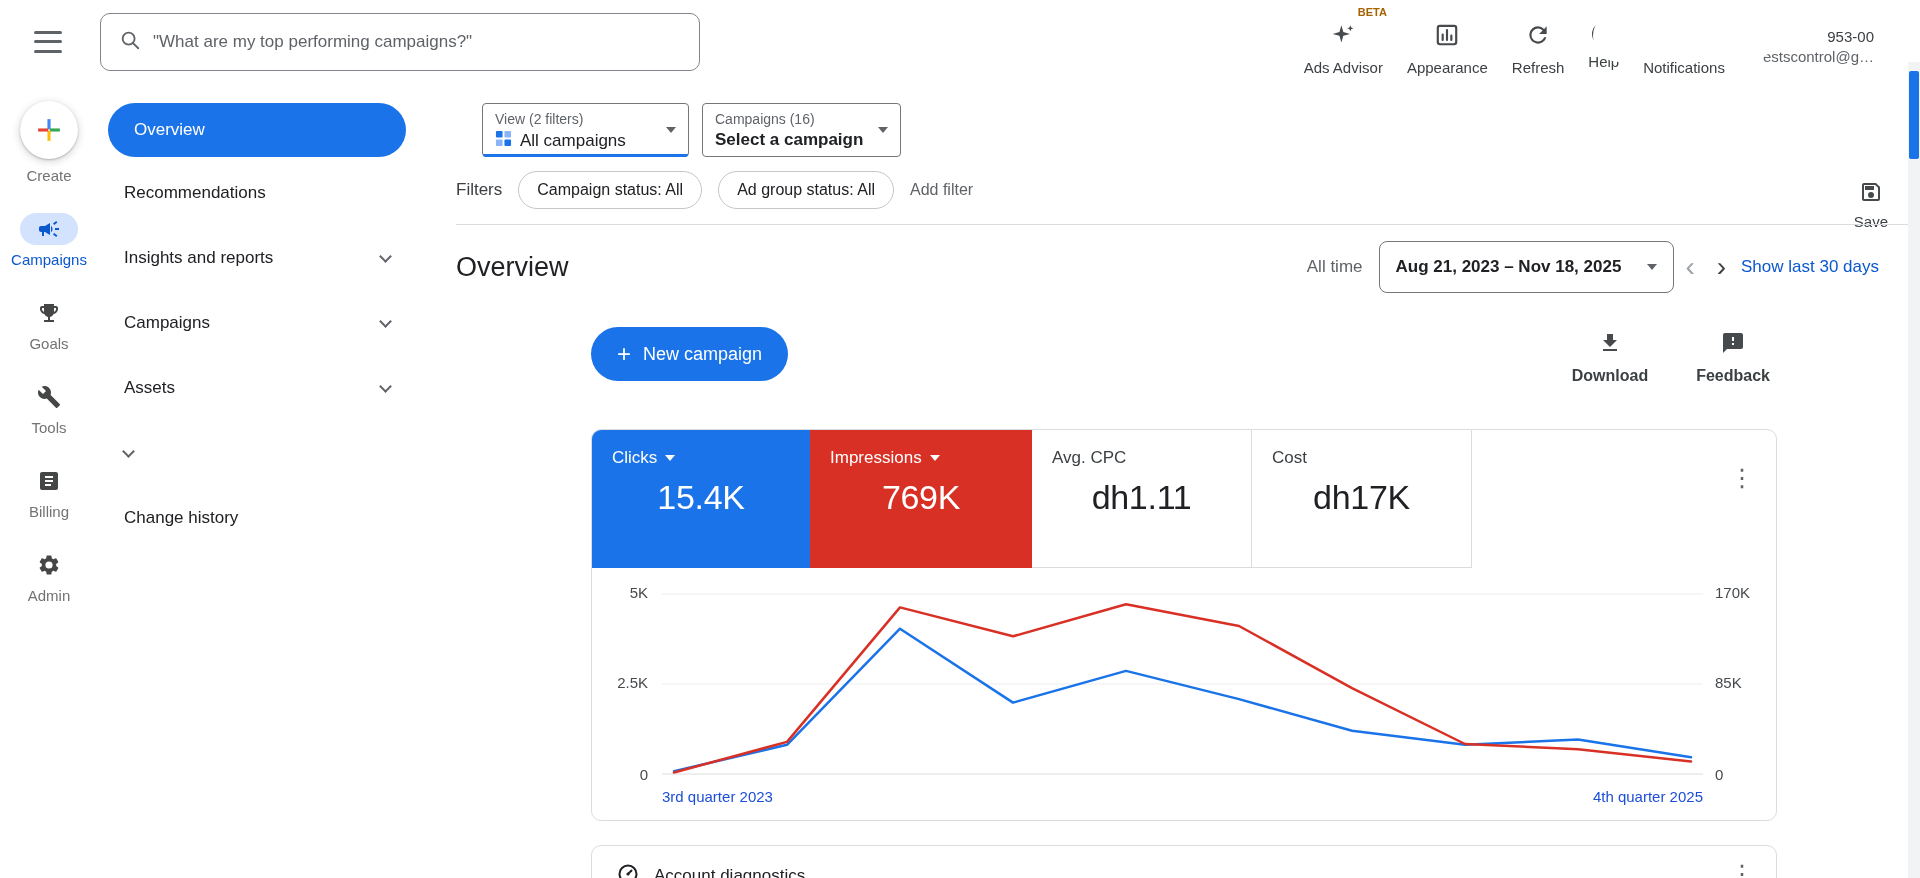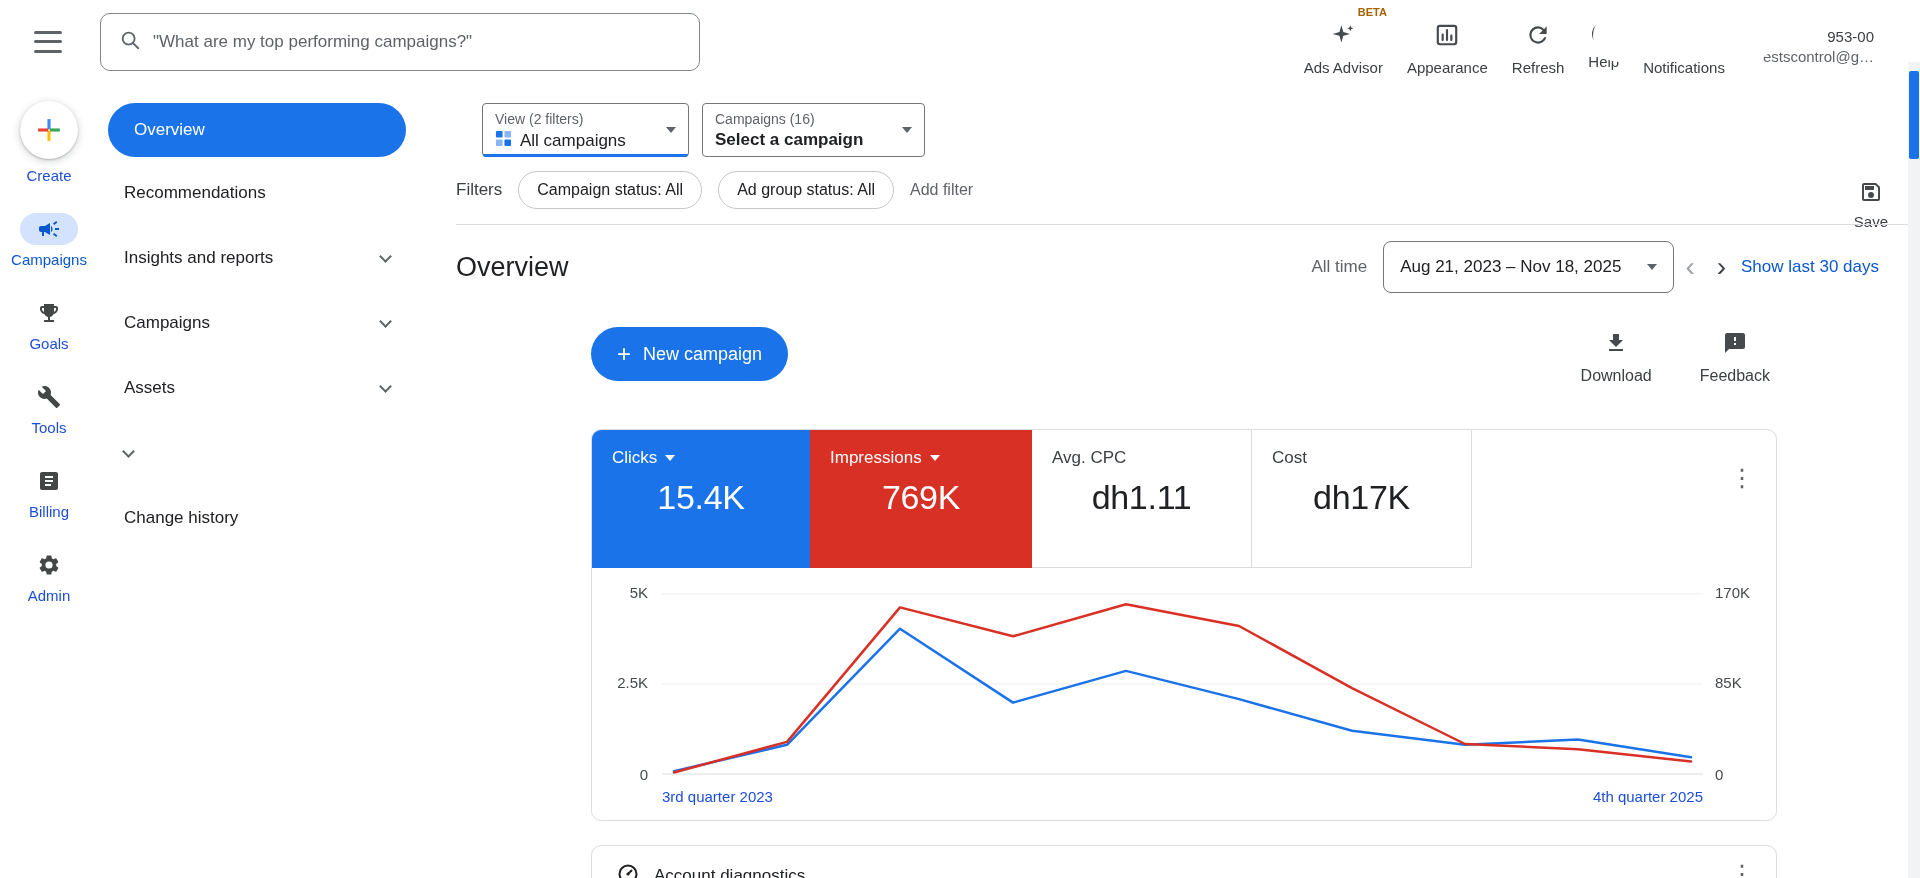--- a/index.html
+++ b/index.html
@@ -37,21 +37,21 @@
   .acc-id { font-size:15px; color:#3c4043; }
   .acc-email { font-size:15px; color:#5f6368; }
 
   
   .rail { position:absolute; left:0; top:83px; width:98px; bottom:0; background:#fff;
           display:flex; flex-direction:column; align-items:center; }
   .create { margin-top:18px; display:flex; flex-direction:column; align-items:center; gap:8px; cursor:pointer; }
   .create-circle { width:58px; height:58px; border-radius:50%; background:#fff;
                    box-shadow:0 1px 2px rgba(60,64,67,.3), 0 2px 6px 2px rgba(60,64,67,.15);
                    display:flex; align-items:center; justify-content:center; }
-  .rail-label { font-size:15px; color:#1d4ed8; }
+  .rail-label { font-size:15px; color:#737373; }
   .rail-item { margin-top:29px; display:flex; flex-direction:column; align-items:center; gap:6px;
                color:#444746; cursor:pointer; }
   .icon-pill { width:58px; height:32px; border-radius:16px; display:flex; align-items:center;
                justify-content:center; color:#444746; }
   .rail-item.active .icon-pill { background:#d3e3fd; color:#0b57d0; }
   .rail-item.active .rail-label { color:#0b57d0; font-weight:500; }
 
   
   .sidebar { position:absolute; left:98px; top:83px; width:322px; bottom:0; background:#fff; padding-top:20px; }
   .overview-pill { margin:0 14px 4px 10px; height:54px; border-radius:27px; background:#1a73e8; color:#fff;
@@ -70,48 +70,48 @@
   .caret.white { border-top-color:#fff; }
   .dd { position:absolute; border:1px solid #747775; border-radius:4px; background:#fff;
         padding:7px 36px 7px 12px; cursor:pointer;margin-left:26px; }
   .dd-label { font-size:14px; color:#5f6368; white-space:nowrap; }
   .dd-value { display:flex; align-items:center; gap:8px; font-size:17px; color:#202124; margin-top:3px;
               white-space:nowrap; }
   .dd .caret { position:absolute; right:12px; top:50%; margin-top:-3px; }
   .dd-view { left:36px; top:20px; width:207px; height:54px; }
   .dd-view::after { content:""; position:absolute; left:0; right:0; bottom:-1px; height:3px;
                     background:#1a73e8; border-radius:0 0 3px 3px; }
-  .dd-campaign { left:256px; top:20px; width:223px; height:54px; }
+  .dd-campaign { left:256px; top:20px; width:199px; height:54px; }
   .dd-campaign .dd-value { font-weight:700; }
 
   .filters-row { position:absolute; left:36px; top:88px; display:flex; align-items:center; gap:16px; }
   .filters-label { font-size:17px; color:#3c4043; }
   .chip { height:38px; border:1px solid #c4c7c5; border-radius:19px; display:flex; align-items:center;
           padding:0 18px; font-size:16px; color:#202124; background:#fff; cursor:pointer; white-space:nowrap; }
   .add-filter { font-size:16px; color:#5f6368; cursor:pointer; }
   .save-block { position:absolute; right:32px; top:97px; display:flex; flex-direction:column;
                 align-items:center; gap:6px; color:#3c4043; font-size:15px; cursor:pointer; }
   .divider { position:absolute; left:36px; right:0; top:141px; border-top:1px solid #dadce0; }
 
   .overview-row { position:absolute; left:36px; right:41px; top:156px; height:56px;
                   display:flex; align-items:center; }
   .page-title { font-size:27px; font-weight:400; color:#202124; }
   .date-scope { margin-left:auto; font-size:17px; color:#5f6368; margin-right:16px; white-space:nowrap; }
   .date-dd { height:52px; border:1px solid #747775; border-radius:8px; display:flex; align-items:center;
-             gap:26px; padding:0 16px; font-size:17px; color:#202124; cursor:pointer; white-space:nowrap; }
+             gap:26px; padding:0 16px; font-size:17px; color:#202124; cursor:pointer; white-space:nowrap;font-weight:bold; }
   .date-nav { font-size:28px; line-height:1; padding:0 11px; background:none; border:none; cursor:pointer; }
   .prev { color:#9aa0a6; } .next { color:#3c4043; }
   .show-last { font-size:17px; color:#0b57d0; font-weight:500; margin-left:4px; white-space:nowrap;
                text-decoration:none; cursor:pointer; }
 
   .new-campaign { position:absolute; left:171px; top:244px; height:54px; border:none; border-radius:27px;
                   background:#1a73e8; color:#fff; display:flex; align-items:center; gap:12px; padding:0 26px;
                   font-size:18px; font-weight:500; cursor:pointer; font-family:"Liberation Sans",sans-serif; }
   .plus-ico { font-size:24px; font-weight:400; line-height:1; }
-  .dl-fb { position:absolute; top:248px; right:150px; display:flex; gap:48px; }
+  .dl-fb { position:absolute; top:248px; right:150px; display:flex; gap:48px;font-weight:bold; }
   .df-item { display:flex; flex-direction:column; align-items:center; gap:8px; color:#3c4043;
              font-size:16px; cursor:pointer; }
 
   .card { position:absolute; left:171px; width:1186px; background:#fff; border:1px solid #dadce0;
           border-radius:10px; overflow:hidden; }
   .card1 { top:346px; height:392px; }
   .card2 { top:762px; height:240px; }
   .metrics { display:flex; height:138px; }
   .metric { padding:18px 20px; cursor:pointer; }
   .m-clicks { width:218px; color:#fff; }

